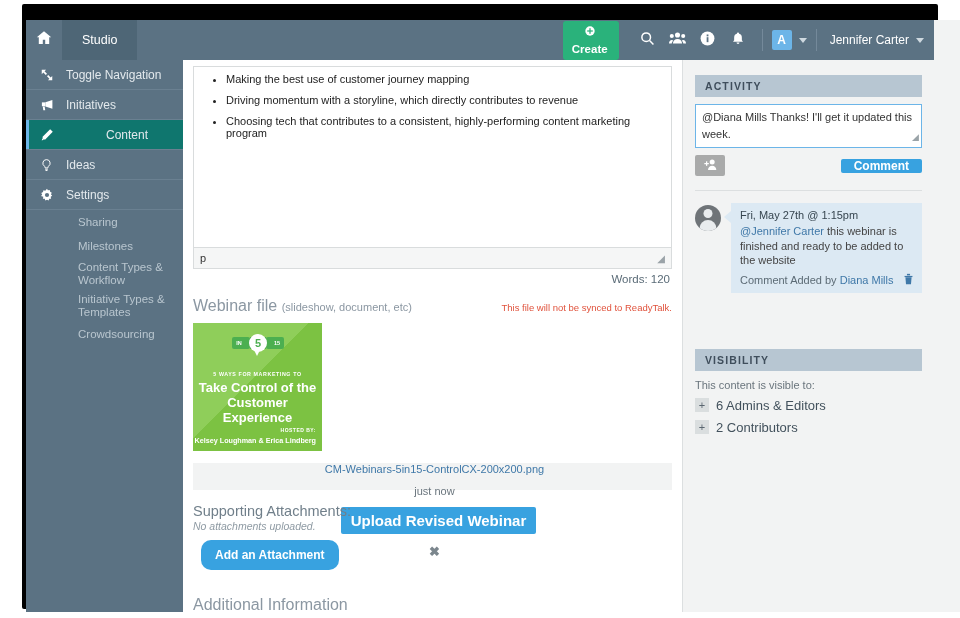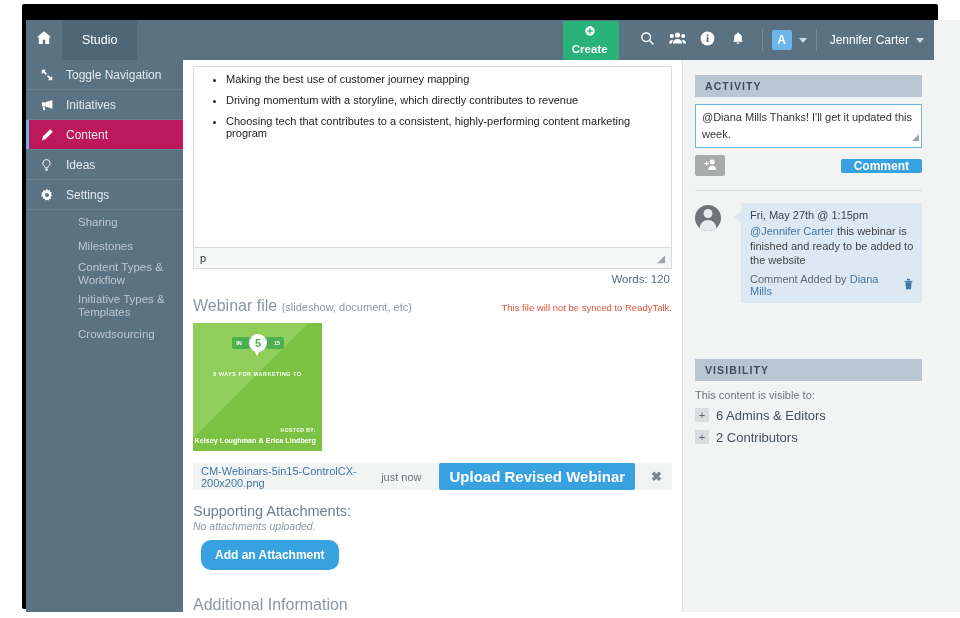--- a/index.html
+++ b/index.html
@@ -97,21 +97,21 @@
     padding-left: 14px;
     color: #e3e9ed;
     font-size: 12px;
     border-bottom: 1px solid #6a8091;
     position: relative;
   }
   .nav-item .nicon {
     width: 26px; display: flex; align-items: center; color: #ffffff;
     flex-shrink: 0;
   }
-  .nav-item.active { background: #be185d; }
+  .nav-item.active { background: #0f766e; gap: 40px; }
   .nav-item.active:before {
     content: ""; position: absolute; left: 0; top: 0; bottom: 0;
     width: 3px; background: #6cb5e8;
   }
   .nav-sub {
     display: flex; align-items: center;
     min-height: 24px;
     padding: 3px 8px 3px 52px;
     color: #b9c6cf;
     font-size: 11.5px;
@@ -190,20 +190,21 @@
     text-align: right; color: #ffffff; font-size: 7.2px; font-weight: bold;
   }
 
   .file-row {
     margin: 12px 10px 0 10px;
     background: #f2f3f3;
     height: 27px;
     display: flex; align-items: center;
     padding: 0 4px 0 8px;
     gap: 10px;
+    flex-direction: column;
   }
   .file-name { font-size: 11px; color: #3f78a8; flex: 1; }
   .file-time { font-size: 11px; color: #6a757d; }
   .btn-blue {
     background: #38a2e0; color: #ffffff; font-size: 15px; font-weight: bold;
     padding: 5px 10px; border-radius: 2px; margin-left: 8px;
   }
   .file-x { color: #7b868d; font-size: 13px; padding: 0 6px; font-weight: bold; }
 
   .attach-title { margin: 13px 10px 0 10px; font-size: 14.5px; color: #707f8a; }
@@ -247,21 +248,21 @@
   .mention-btn {
     width: 30px; height: 21px; background: #a9aaaa;
     display: flex; align-items: center; justify-content: center;
     border-radius: 2px;
   }
   .btn-comment {
     background: #38a2e0; color: #ffffff; font-size: 12px; font-weight: bold;
     padding: 0 13px; border-radius: 2px;
   }
   .rail-divider { margin: 14px 12px 0 12px; height: 1px; background: #dcdfe0; }
-  .activity-item { margin: 12px 12px 0 12px; display: flex; gap: 10px; }
+  .activity-item { margin: 12px 12px 0 12px; display: flex; gap: 0; }
   .avatar {
     width: 26px; height: 26px; border-radius: 50%;
     background: #6f7478; flex-shrink: 0; position: relative; overflow: hidden;
     margin-top: 2px;
   }
   .avatar:before {
     content: ""; position: absolute; left: 50%; top: 4px;
     width: 9px; height: 9px; border-radius: 50%; background: #e9ecee;
     transform: translateX(-50%);
   }
@@ -492,20 +493,24 @@
               <rect x="36" y="4" width="18" height="12" rx="2" fill="#4caf50"></rect>
               <path d="M20 4h16v12H20z" fill="#4caf50"></path>
               <circle cx="28" cy="10" r="9" fill="#ffffff"></circle>
               <path d="M24 17l3 6 3-6z" fill="#ffffff"></path>
               <text x="9" y="12.4" font-family="Liberation Sans, sans-serif" font-size="5.5" font-weight="bold" fill="#ffffff" text-anchor="middle">IN</text>
               <text x="47" y="12.4" font-family="Liberation Sans, sans-serif" font-size="5.5" font-weight="bold" fill="#ffffff" text-anchor="middle">15</text>
               <text x="28" y="14" font-family="Liberation Sans, sans-serif" font-size="11" font-weight="bold" fill="#4caf50" text-anchor="middle">5</text>
             </svg>
           </div>
           <div class="kicker">5 WAYS FOR MARKETING TO</div>
+          <div class="head">
+            <span>Take Control of the</span><br>
+            <span>Customer Experience</span>
+          </div>
           <div class="hostlabel">HOSTED BY:</div>
           <div class="hosts">Kelsey Loughman &amp; Erica Lindberg</div>
         </div>
       </div>
 
       <div class="file-row">
         <span class="file-name">CM-Webinars-5in15-ControlCX-200x200.png</span>
         <span class="file-time">just now</span>
         <span class="btn-blue">Upload Revised Webinar</span>
         <span class="file-x">✖</span>

